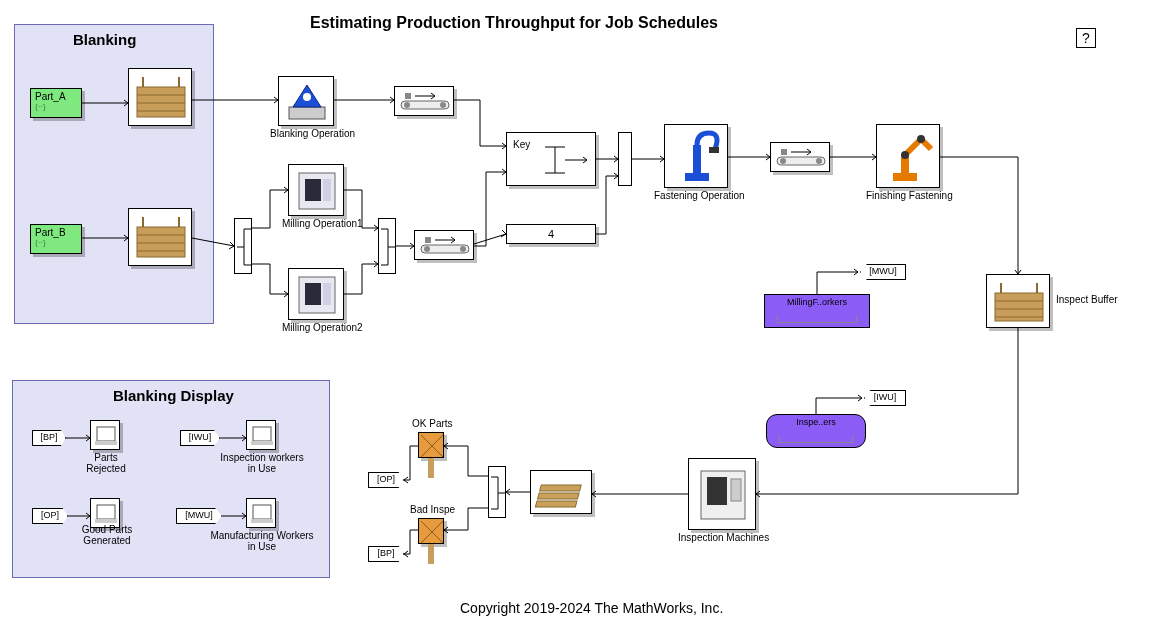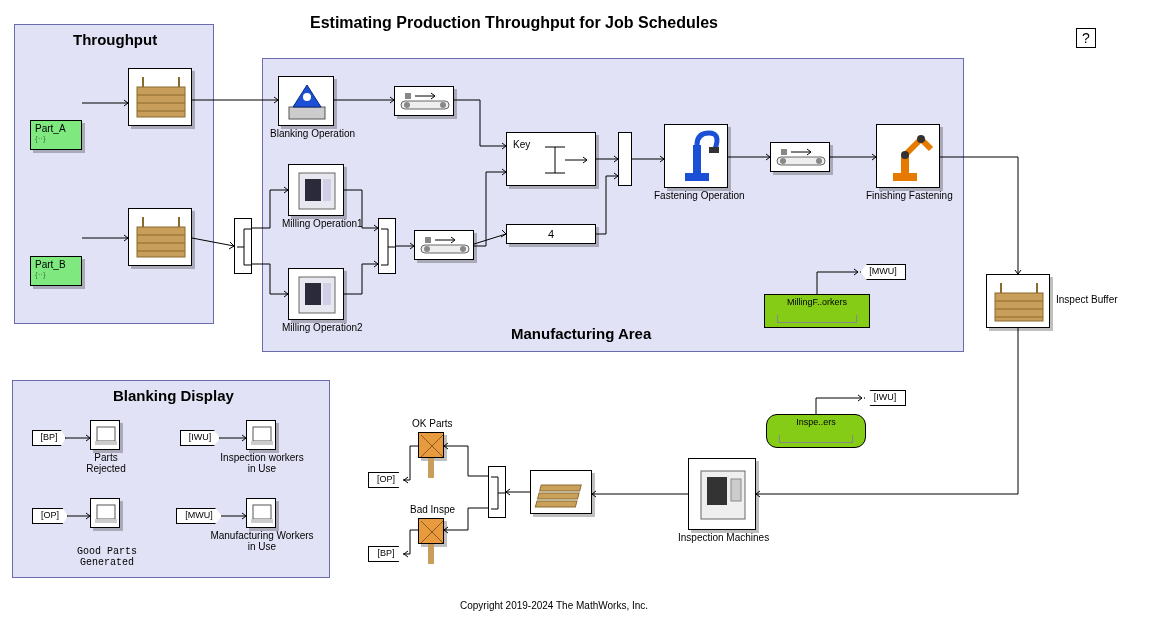--- a/index.html
+++ b/index.html
@@ -43,21 +43,20 @@
     text-align: center;
     white-space: nowrap;
   }
   .entity-gen {
     background: #7fe87f;
     border: 1px solid #000;
     position: absolute;
     box-shadow: 3px 3px 0 rgba(0,0,0,0.25);
     font-size: 10px;
     padding: 2px 4px;
-    margin-top: 32px;
   }
   .entity-gen .bus {
     font-size: 8px;
     opacity: 0.5;
     display: block;
   }
   .tag {
     position: absolute;
     background: #fff;
     border: 1px solid #000;
@@ -73,56 +72,53 @@
     border: 1px solid #000;
     width: 20px;
     height: 20px;
     text-align: center;
     line-height: 18px;
     font-size: 14px;
     background: #fff;
   }
   .copyright {
     position: absolute;
-    font-size: 10px;
+    font-size: 14px;
     color: #000;
   }
   svg.wires {
     position: absolute;
     inset: 0;
     width: 1150px;
     height: 630px;
     pointer-events: none;
   }
   .crate {
     background: #fff;
   }
   .resource-pool {
     position: absolute;
-    background: #84cc16;
+    background: #8b5cf6;
     border: 1px solid #000;
   }
   .mini-text { font-size: 9px; }
 </style>
 </head>
 <body>
 
 <div class="canvas">
 
   <div class="title" style="left:310px; top:14px;">Estimating Production Throughput for Job Schedules</div>
 
   <div class="help-badge" style="right:54px; top:28px;">?</div>
 
   <div class="area" style="left:14px; top:24px; width:200px; height:300px;">
-    <div class="area-label" style="left:58px; top:6px;">Throughput</div>
-  </div>
-
-  <div class="area" style="left:262px; top:58px; width:702px; height:294px;">
-    <div class="area-label" style="left:248px; top:266px;">Manufacturing Area</div>
-  </div>
+    <div class="area-label" style="left:58px; top:6px;">Blanking</div>
+  </div>
+
 
 
   <div class="area" style="left:12px; top:380px; width:318px; height:198px;">
     <div class="area-label" style="left:100px; top:6px;">Blanking Display</div>
   </div>
 
   <div class="entity-gen" style="left:30px; top:88px; width:52px; height:30px;">
     <span>Part_A</span>
     <span class="bus">{··}</span>
   </div>
@@ -357,21 +353,21 @@
   <div class="block-label" style="left:218px; top:452px; width:88px; white-space:pre-line;">Inspection workers
 in Use</div>
 
   <div class="tag" style="left:32px; top:508px; width:36px; height:16px; text-align:center;">[OP]</div>
   <div class="block" style="left:90px; top:498px; width:30px; height:30px;">
     <svg width="30" height="30">
         <rect x="6" y="6" width="18" height="14" fill="#fff" stroke="#555"></rect>
         <rect x="4" y="20" width="22" height="4" fill="#ccc"></rect>
       </svg>
   </div>
-  <div class="block-label" style="left:74px; top:546px; width:66px; white-space:pre-line;font-family:Liberation Mono, monospace;">Good Parts
+  <div class="block-label" style="left:74px; top:524px; width:66px; white-space:pre-line;">Good Parts
 Generated</div>
 
   <div class="tag" style="left:176px; top:508px; width:46px; height:16px; text-align:center;">[MWU]</div>
   <div class="block" style="left:246px; top:498px; width:30px; height:30px;">
     <svg width="30" height="30">
         <rect x="6" y="6" width="18" height="14" fill="#fff" stroke="#555"></rect>
         <rect x="4" y="20" width="22" height="4" fill="#ccc"></rect>
       </svg>
   </div>
   <div class="block-label" style="left:210px; top:530px; width:104px; white-space:pre-line;">Manufacturing Workers

